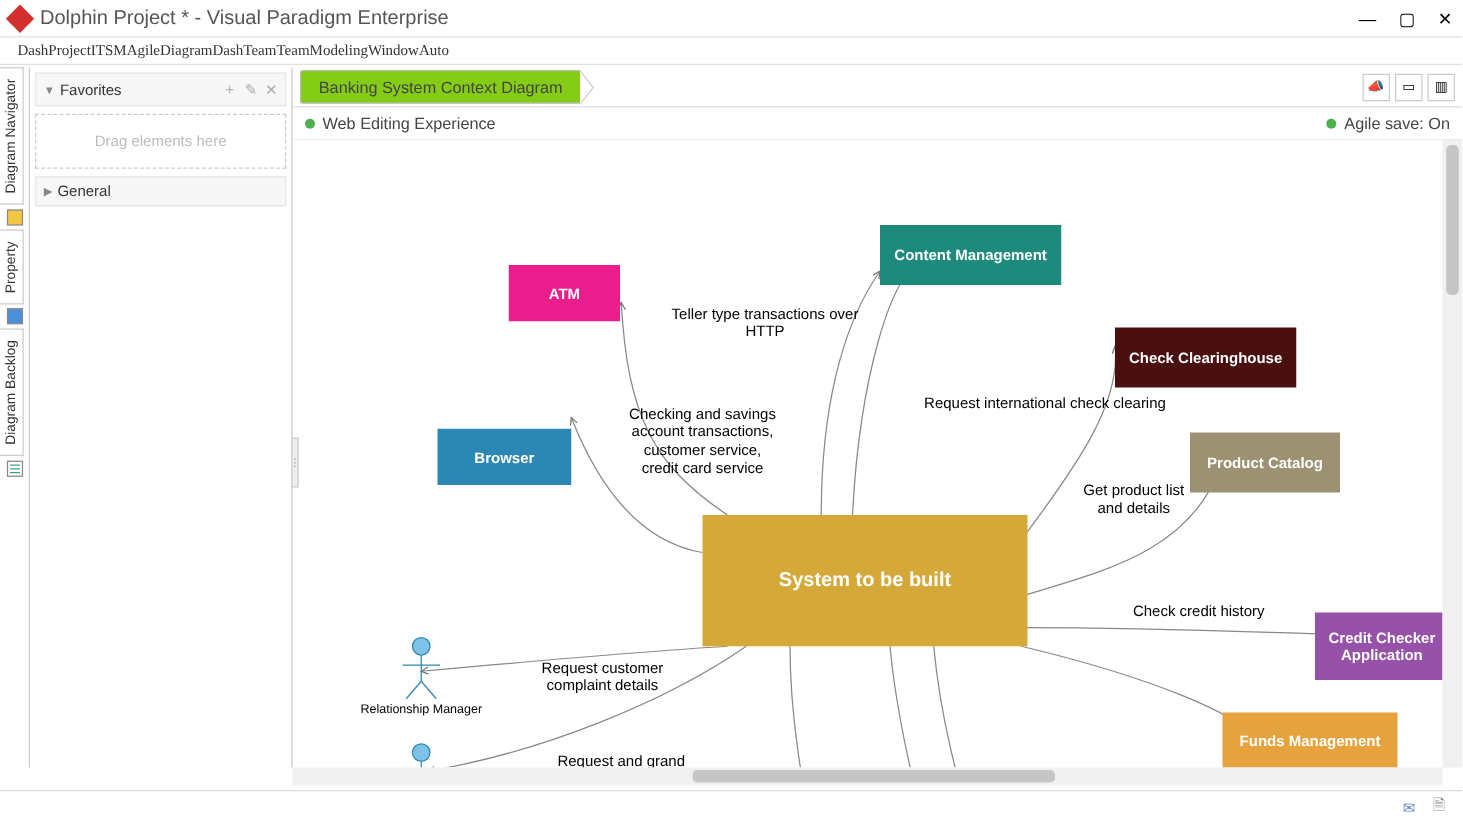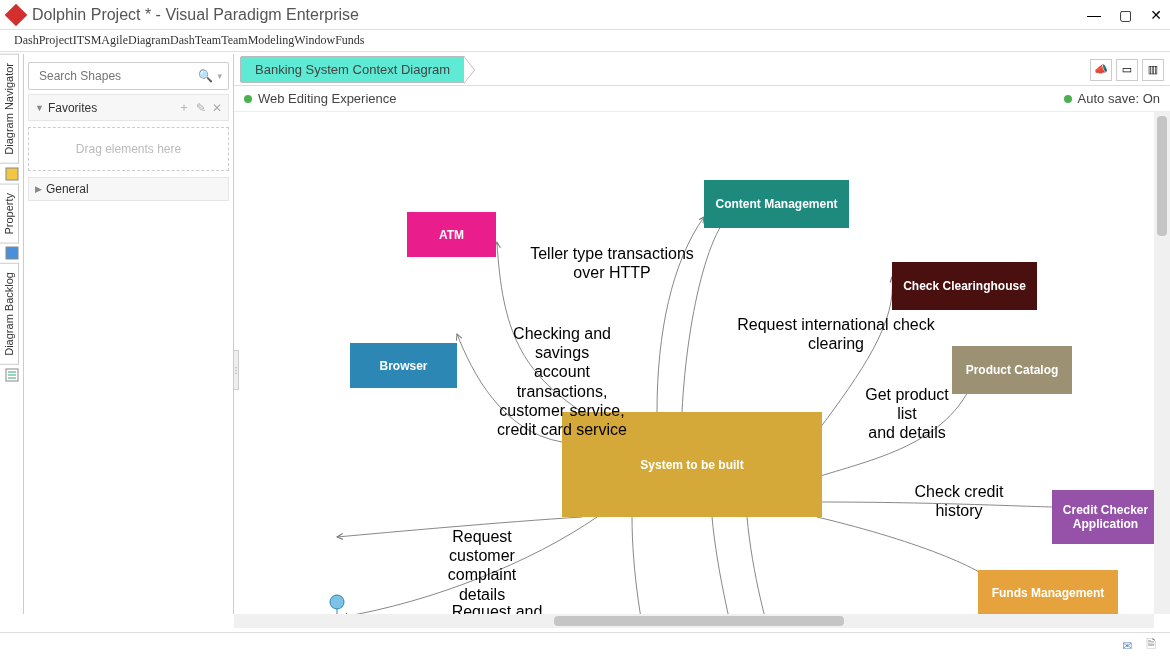--- a/index.html
+++ b/index.html
@@ -8,40 +8,40 @@
 .titlebar .logo { width: 16px; height: 16px; background: #d32f2f; transform: rotate(45deg); margin-right: 8px; }
 .titlebar .title { flex: 1; color: #555; font-size: 16px; }
 .winctrls { display: flex; gap: 18px; }
 .winctrls span { cursor: pointer; font-size: 14px; }
 .menubar { height: 22px; display: flex; align-items: center; padding: 0 14px; font-size: 12px; color: #333; border-bottom: 1px solid #e0e0e0; font-family: Liberation Serif, serif; }
 .menubar span { cursor: pointer; }
 .side-tabs { position: absolute; left: 0; top: 54px; width: 24px; height: 560px; border-right: 1px solid #ccc; background: #fff; }
 .side-tab { writing-mode: vertical-rl; transform: rotate(180deg); padding: 8px 3px; font-size: 11px; color: #333; border: 1px solid #ccc; border-right: none; margin-bottom: 2px; cursor: pointer; text-align: center;}
 .side-tab-icon { width: 14px; height: 14px; margin: 3px auto; display: block; }
 .left-panel { position: absolute; left: 24px; top: 54px; width: 210px; height: 560px; border-right: 1px solid #ccc; padding: 4px; background: #fff; }
-.breadcrumb-chip { display: inline-block; padding: 5px 14px; border: 1px solid #bbb; border-radius: 2px; background: #5eead4; font-size: 13px; color: #444; position: relative; margin-left: 6px; }
+.breadcrumb-chip { display: inline-block; padding: 5px 14px; border: 1px solid #bbb; border-radius: 2px; background: #84cc16; font-size: 13px; color: #444; position: relative; margin-left: 6px; }
 .breadcrumb-chip::after { content:""; position:absolute; right:-10px; top:0; width:0; height:0; border-top:13px solid transparent; border-bottom:13px solid transparent; border-left:10px solid #fff;}
 .breadcrumb-chip::before { content:""; position:absolute; right:-11px; top:-1px; width:0; height:0; border-top:14px solid transparent; border-bottom:14px solid transparent; border-left:11px solid #bbb;}
 .search-box { display: flex; align-items: center; border: 1px solid #ccc; border-radius: 2px; padding: 2px 6px; margin: 4px 0; }
 .search-box input { flex: 1; border: none; outline: none; font-size: 12px; padding: 4px; color: #888; }
 .section-head { display: flex; align-items: center; padding: 4px 6px; background: #f7f7f7; border: 1px solid #e5e5e5; font-size: 12px; color: #333; }
 .section-head .spacer { flex: 1; }
 .section-head .mini { color: #aaa; margin-left: 6px; cursor: pointer; font-size: 12px; }
 .drop-zone { border: 1px dashed #ccc; color: #bbb; text-align: center; padding: 14px; margin: 6px 0; font-size: 12px; }
 .canvas-wrap { position: absolute; left: 234px; top: 54px; right: 0; bottom: 30px; }
 .canvas-head { height: 32px; display: flex; align-items: center; border-bottom: 1px solid #ddd; padding-right: 6px; }
 .canvas-head .right-icons { margin-left: auto; display: flex; gap: 4px; }
 .ico-btn { width: 22px; height: 22px; border: 1px solid #ccc; display: flex; align-items: center; justify-content: center; background: #fff; font-size: 11px; }
 .status-row { height: 26px; border-bottom: 1px solid #eee; display: flex; align-items: center; padding: 0 10px; gap: 48px; }
 .dot { width: 8px; height: 8px; border-radius: 50%; background: #4caf50; margin-right: 6px; }
 .status-left { flex: 1; display: flex; align-items: center; color: #444; font-size: 13px; }
 .status-right { display: flex; align-items: center; color: #444; font-size: 13px; }
 .canvas { position: absolute; left: 8px; top: 58px; right: 16px; bottom: 14px; background: #fff; overflow: hidden; }
 .node { position: absolute; color: #fff; font-size: 12px; display: flex; align-items: center; justify-content: center; text-align: center; font-weight: bold; padding: 4px; }
-.lbl { position: absolute; font-size: 16px; color: #000; text-align: center; line-height: 1.2; }
+.lbl { position: absolute; font-size: 12px; color: #000; text-align: center; line-height: 1.2; }
 .actor { position: absolute; text-align: center; font-size: 10px; color: #000; }
 .hbar { position: absolute; left: 0; right: 16px; bottom: 0; height: 14px; background: #f0f0f0; }
 .hbar .thumb { position: absolute; top: 2px; height: 10px; background: #c5c5c5; border-radius: 4px; }
 .vbar { position: absolute; right: 0; top: 58px; bottom: 14px; width: 16px; background: #f0f0f0; }
 .vbar .thumb { position: absolute; left: 3px; width: 10px; background: #c5c5c5; border-radius: 4px; }
 .bottom-statusbar { position: absolute; left:0; right:0; bottom:0; height:26px; border-top:1px solid #ddd; display:flex; align-items:center; justify-content:flex-end; padding: 0 14px; gap:14px; }
 svg.edges { position: absolute; left:0; top:0; width:100%; height:100%; pointer-events:none; }
 .chev { font-size: 9px; color:#888; margin-right:4px; }
 .lp-toggle { position:absolute; left:233px; top:350px; width:6px; height:40px; background:#eee; border:1px solid #ccc; cursor:pointer; font-size:8px; display:flex; align-items:center; justify-content:center; color:#888;}
 </style>
@@ -62,21 +62,21 @@
   <span>Dash</span>
   <span>Project</span>
   <span>ITSM</span>
   <span>Agile</span>
   <span>Diagram</span>
   <span>Dash</span>
   <span>Team</span>
   <span>Team</span>
   <span>Modeling</span>
   <span>Window</span>
-  <span>Funds</span>
+  <span>Auto</span>
 </div>
 
 <div class="side-tabs">
   <div class="side-tab"><span>Diagram Navigator</span></div>
   <svg class="side-tab-icon">
       <rect x="1" y="1" width="12" height="12" fill="#f2c744" stroke="#888"></rect>
     </svg>
   <div class="side-tab"><span>Property</span></div>
   <svg class="side-tab-icon">
       <rect x="1" y="1" width="12" height="12" fill="#4a90d9" stroke="#888"></rect>
@@ -84,25 +84,20 @@
   <div class="side-tab"><span>Diagram Backlog</span></div>
   <svg class="side-tab-icon">
       <rect x="1" y="1" width="12" height="12" fill="#fff" stroke="#888"></rect>
       <line x1="3" y1="4" x2="11" y2="4" stroke="#3a7"></line>
       <line x1="3" y1="7" x2="11" y2="7" stroke="#3a7"></line>
       <line x1="3" y1="10" x2="11" y2="10" stroke="#3a7"></line>
     </svg>
 </div>
 
 <div class="left-panel">
-  <div class="search-box">
-    <input placeholder="Search Shapes" style="">
-    <span style="color:#aaa;">🔍</span>
-    <span style="color:#aaa;margin-left:4px;font-size:9px;">▾</span>
-  </div>
   <div class="section-head">
     <span class="chev">▼</span>
     <span>Favorites</span>
     <span class="spacer"></span>
     <span class="mini">＋</span>
     <span class="mini">✎</span>
     <span class="mini">✕</span>
   </div>
   <div class="drop-zone">Drag elements here</div>
   <div class="section-head">
@@ -122,21 +117,21 @@
       <div class="ico-btn">▥</div>
     </div>
   </div>
   <div class="status-row">
     <div class="status-left">
         <span class="dot"></span>
         <span>Web Editing Experience</span>
       </div>
     <div class="status-right">
         <span class="dot"></span>
-        <span>Auto save: On</span>
+        <span>Agile save: On</span>
       </div>
   </div>
 
   <div class="canvas">
     <svg class="edges">
       <defs>
           <marker id="ah" markerWidth="8" markerHeight="8" refX="6" refY="3" orient="auto">
             <path d="M0,0 L6,3 L0,6" fill="none" stroke="#777"></path>
           </marker>
         </defs>
@@ -157,36 +152,46 @@
       </g>
     </svg>
 
     <div class="node" style="left:165px; top:100px; width:89px; height:45px; background:#e91e8c;">ATM</div>
     <div class="node" style="left:108px; top:200px; width:107px; height:45px; background:#2d87b5;margin-top:31px;">Browser</div>
     <div class="node" style="left:650px; top:150px; width:145px; height:48px; background:#4a1010;">Check Clearinghouse</div>
     <div class="node" style="left:462px; top:68px; width:145px; height:48px; background:#1d8a7d;">Content Management</div>
     <div class="node" style="left:710px; top:234px; width:120px; height:48px; background:#9c9172;">Product Catalog</div>
     <div class="node" style="left:736px; top:458px; width:140px; height:45px; background:#e6a23c;">Funds Management</div>
     <div class="node" style="left:810px; top:378px; width:107px; height:54px; background:#9552a8;">Credit Checker Application</div>
-    <div class="node" style="left:320px; top:300px; width:260px; height:105px; background:#d4a93a; font-size:12px;">System to be built</div>
+    <div class="node" style="left:320px; top:300px; width:260px; height:105px; background:#d4a93a; font-size:16px;">System to be built</div>
 
     <div class="lbl" style="left:280px; top:132px; width:180px;">Teller type transactions over HTTP</div>
     <div class="lbl" style="left:494px; top:203px; width:200px;">Request international check clearing</div>
     <div class="lbl" style="left:255px; top:212px; width:130px; white-space:pre-line;">Checking and savings
 account transactions,
 customer service,
 credit card service</div>
     <div class="lbl" style="left:620px; top:273px; width:90px; white-space:pre-line;">Get product list
 and details</div>
     <div class="lbl" style="left:652px; top:370px; width:130px;">Check credit history</div>
     <div class="lbl" style="left:185px; top:415px; width:110px; white-space:pre-line;">Request customer
 complaint details</div>
     <div class="lbl" style="left:200px; top:490px; width:110px; white-space:pre-line;">Request and grand
 waiver approval</div>
 
+    <div class="actor" style="left:40px; top:395px; width:110px;">
+      <svg width="40" height="55" style="display:block;margin:0 auto;">
+          <circle cx="20" cy="10" r="7" fill="#7ec3e6" stroke="#2d87b5"></circle>
+          <line x1="20" y1="17" x2="20" y2="38" stroke="#2d87b5"></line>
+          <line x1="5" y1="25" x2="35" y2="25" stroke="#2d87b5"></line>
+          <line x1="20" y1="38" x2="8" y2="52" stroke="#2d87b5"></line>
+          <line x1="20" y1="38" x2="32" y2="52" stroke="#2d87b5"></line>
+        </svg>
+      <div>Relationship Manager</div>
+    </div>
     <div class="actor" style="left:40px; top:480px; width:110px;">
       <svg width="40" height="55" style="display:block;margin:0 auto;">
           <circle cx="20" cy="10" r="7" fill="#7ec3e6" stroke="#2d87b5"></circle>
           <line x1="20" y1="17" x2="20" y2="38" stroke="#2d87b5"></line>
           <line x1="5" y1="25" x2="35" y2="25" stroke="#2d87b5"></line>
           <line x1="20" y1="38" x2="8" y2="52" stroke="#2d87b5"></line>
           <line x1="20" y1="38" x2="32" y2="52" stroke="#2d87b5"></line>
         </svg>
     </div>
   </div>

